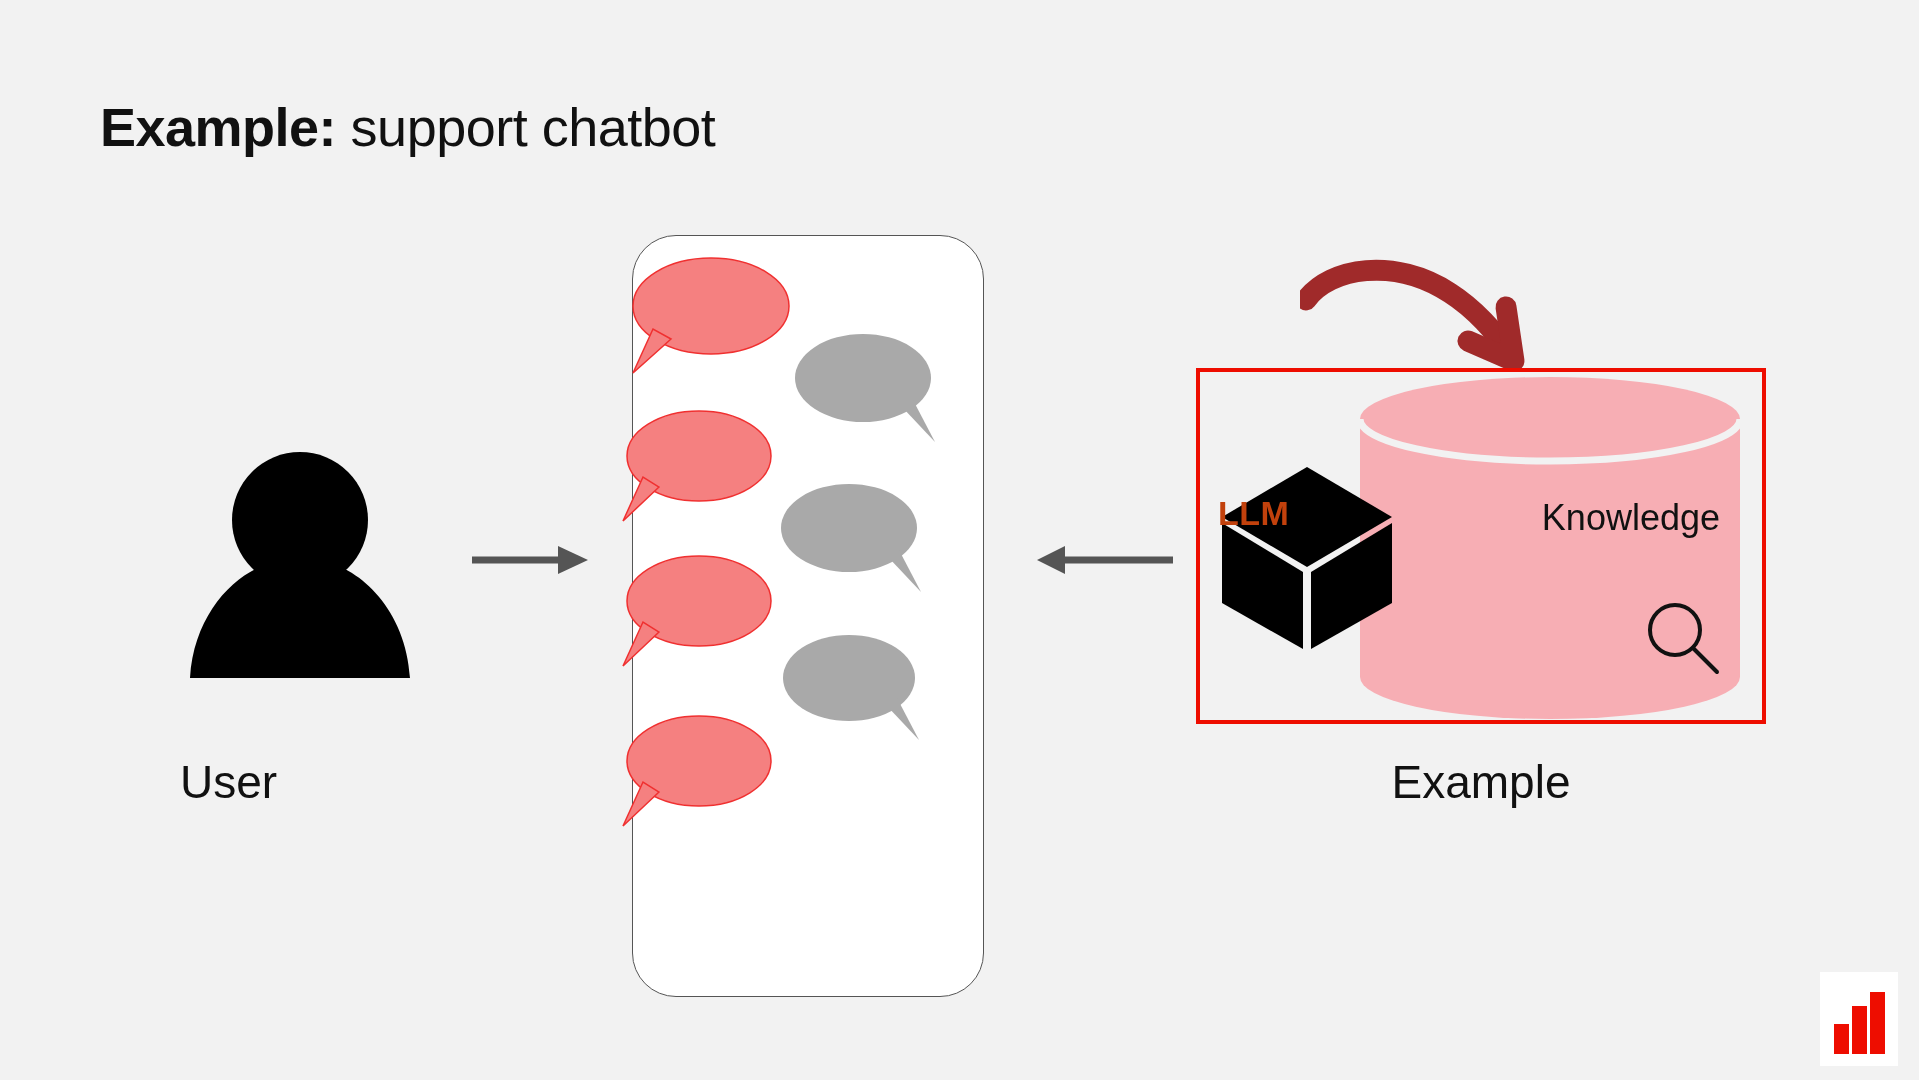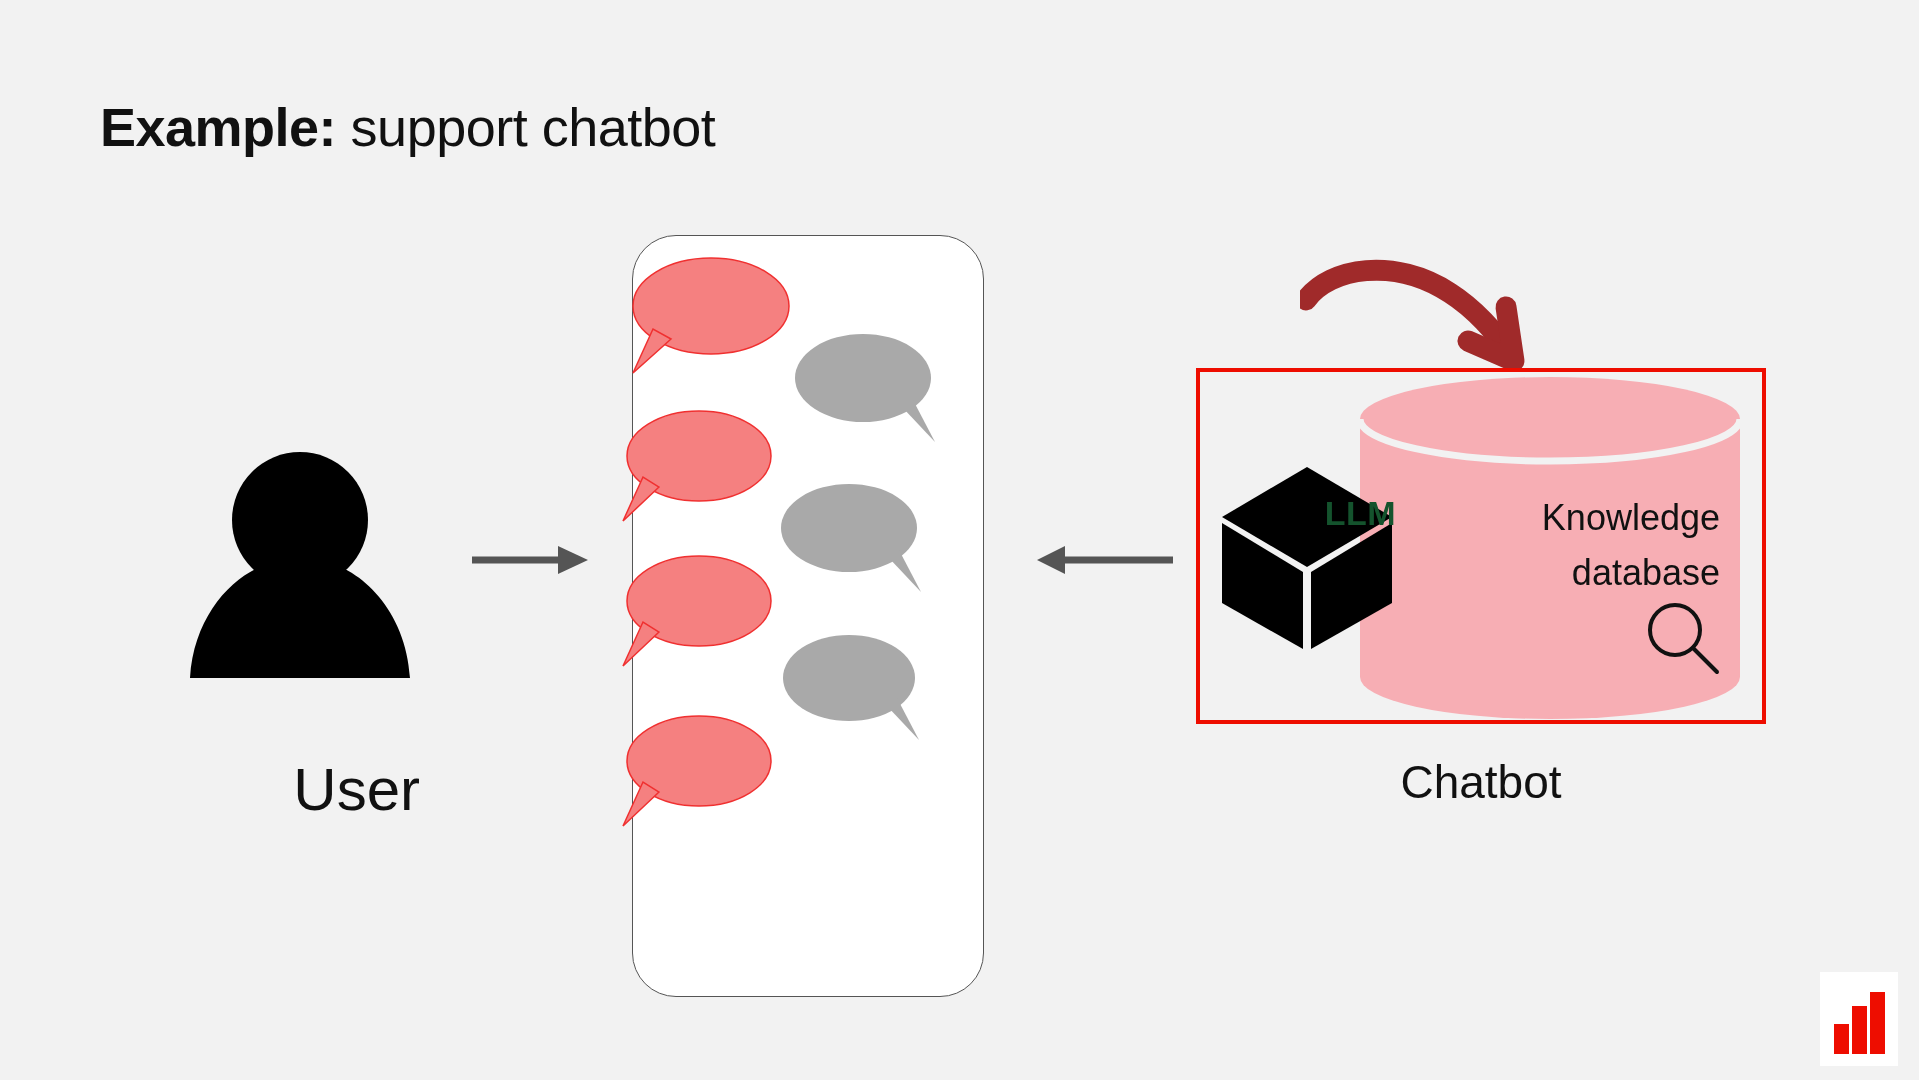--- a/index.html
+++ b/index.html
@@ -60,22 +60,22 @@
     left: 180px;
     top: 450px;
     width: 240px;
     height: 230px;
   }
   .user-label {
     position: absolute;
     left: 180px;
     top: 755px;
     width: 240px;
-    text-align: right;
-    font-size: 60px;
+    text-align: left;
+    font-size: 46px;
     color: #111111;
     font-weight: 400;
   }
 
   
   .arrow-right {
     position: absolute;
     left: 470px;
     top: 538px;
     width: 120px;
@@ -161,24 +161,24 @@
     left: 1218px;
     top: 463px;
     width: 178px;
     height: 190px;
   }
   .llm-label {
     position: absolute;
     left: 1218px;
     top: 494px;
     width: 178px;
-    text-align: right;
+    text-align: left;
     font-size: 34px;
     font-weight: 700;
-    color: #14532d;
+    color: #c2410c;
     letter-spacing: 0.5px;
     pointer-events: none;
   }
 
   
   .logo {
     position: absolute;
     left: 1820px;
     top: 972px;
     width: 78px;
@@ -285,21 +285,20 @@
   <div class="cylinder">
     <svg width="380" height="342" viewBox="0 0 380 342">
       <path d="M0 42 L0 300 A190 42 0 0 0 380 300 L380 42 Z" fill="#F7AEB4"></path>
       <ellipse cx="190" cy="42" rx="190" ry="42" fill="#F7AEB4"></ellipse>
       <path d="M0 42 A190 42 0 0 0 380 42" fill="none" stroke="#F2F2F2" stroke-width="7"></path>
     </svg>
   </div>
 
   <div class="cylinder-text">
     <div>Knowledge</div>
-    <div>database</div>
   </div>
 
   <div class="magnifier">
     <svg width="78" height="78" viewBox="0 0 78 78">
       <circle cx="30" cy="30" r="25" fill="none" stroke="#111111" stroke-width="4"></circle>
       <line x1="48" y1="48" x2="72" y2="72" stroke="#111111" stroke-width="4" stroke-linecap="round"></line>
     </svg>
   </div>
 
   <div class="llm-cube">
@@ -307,21 +306,21 @@
 
       <path d="M89 4 L 174 54 L 89 104 L 4 54 Z" fill="#000000"></path>
 
       <path d="M4 60 L 85 109 L 85 186 L 4 140 Z" fill="#000000"></path>
 
       <path d="M174 60 L 93 109 L 93 186 L 174 140 Z" fill="#000000"></path>
     </svg>
   </div>
   <div class="llm-label">LLM</div>
 
-  <div class="chatbot-label">Chatbot</div>
+  <div class="chatbot-label">Example</div>
 
   <div class="logo">
     <svg width="78" height="94" viewBox="0 0 78 94">
       <rect x="0" y="0" width="78" height="94" fill="#FFFFFF"></rect>
       <rect x="14" y="52" width="15" height="30" fill="#EE0D00"></rect>
       <rect x="32" y="34" width="15" height="48" fill="#EE0D00"></rect>
       <rect x="50" y="20" width="15" height="62" fill="#EE0D00"></rect>
     </svg>
   </div>
 

